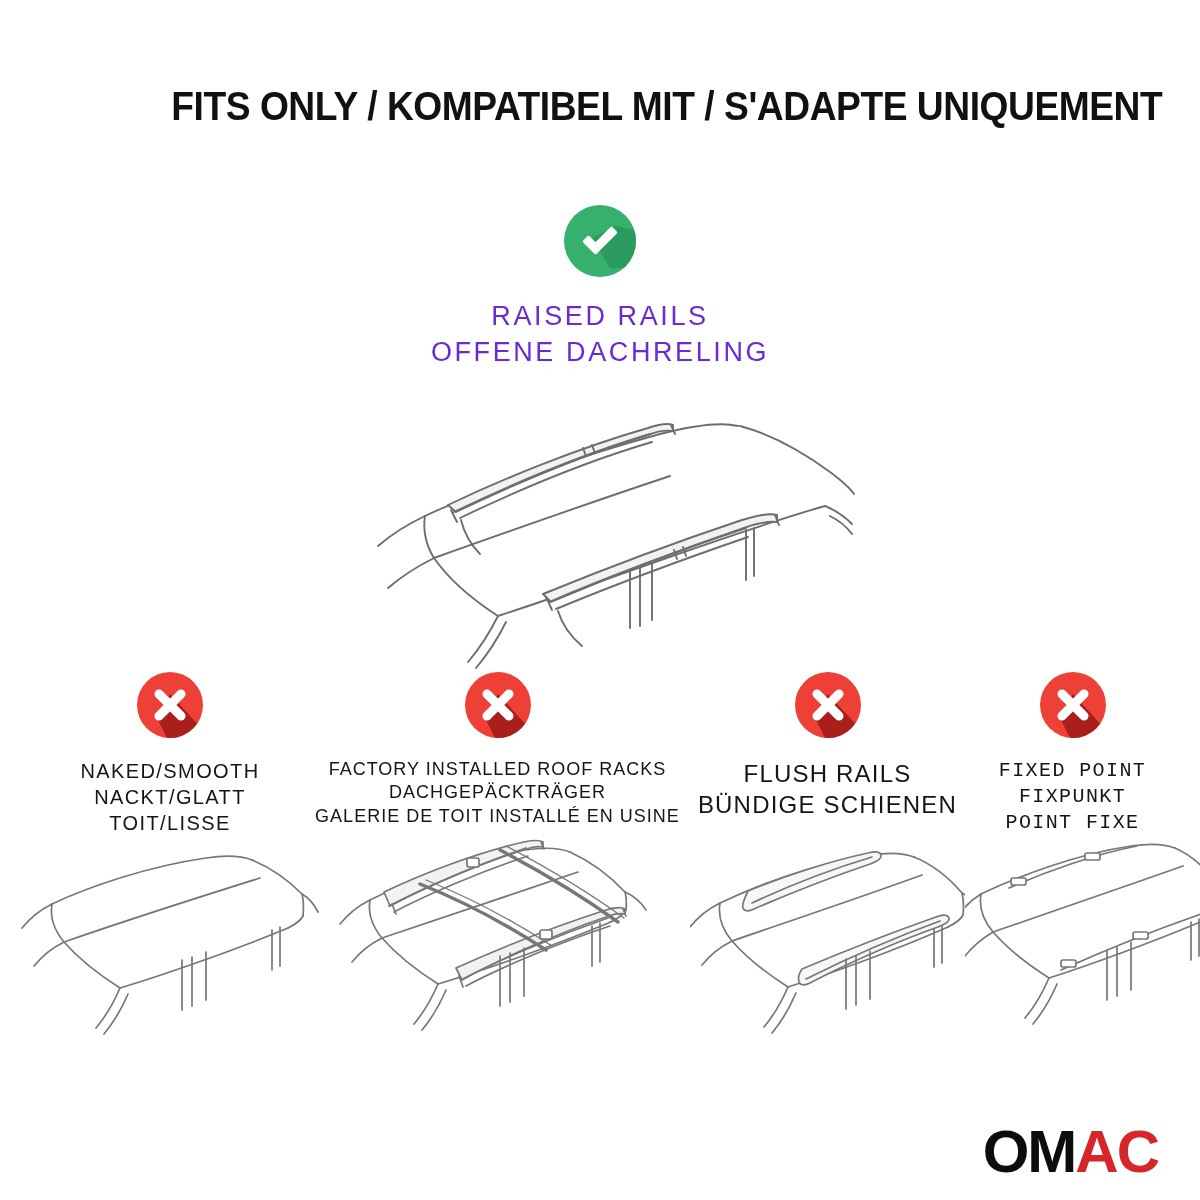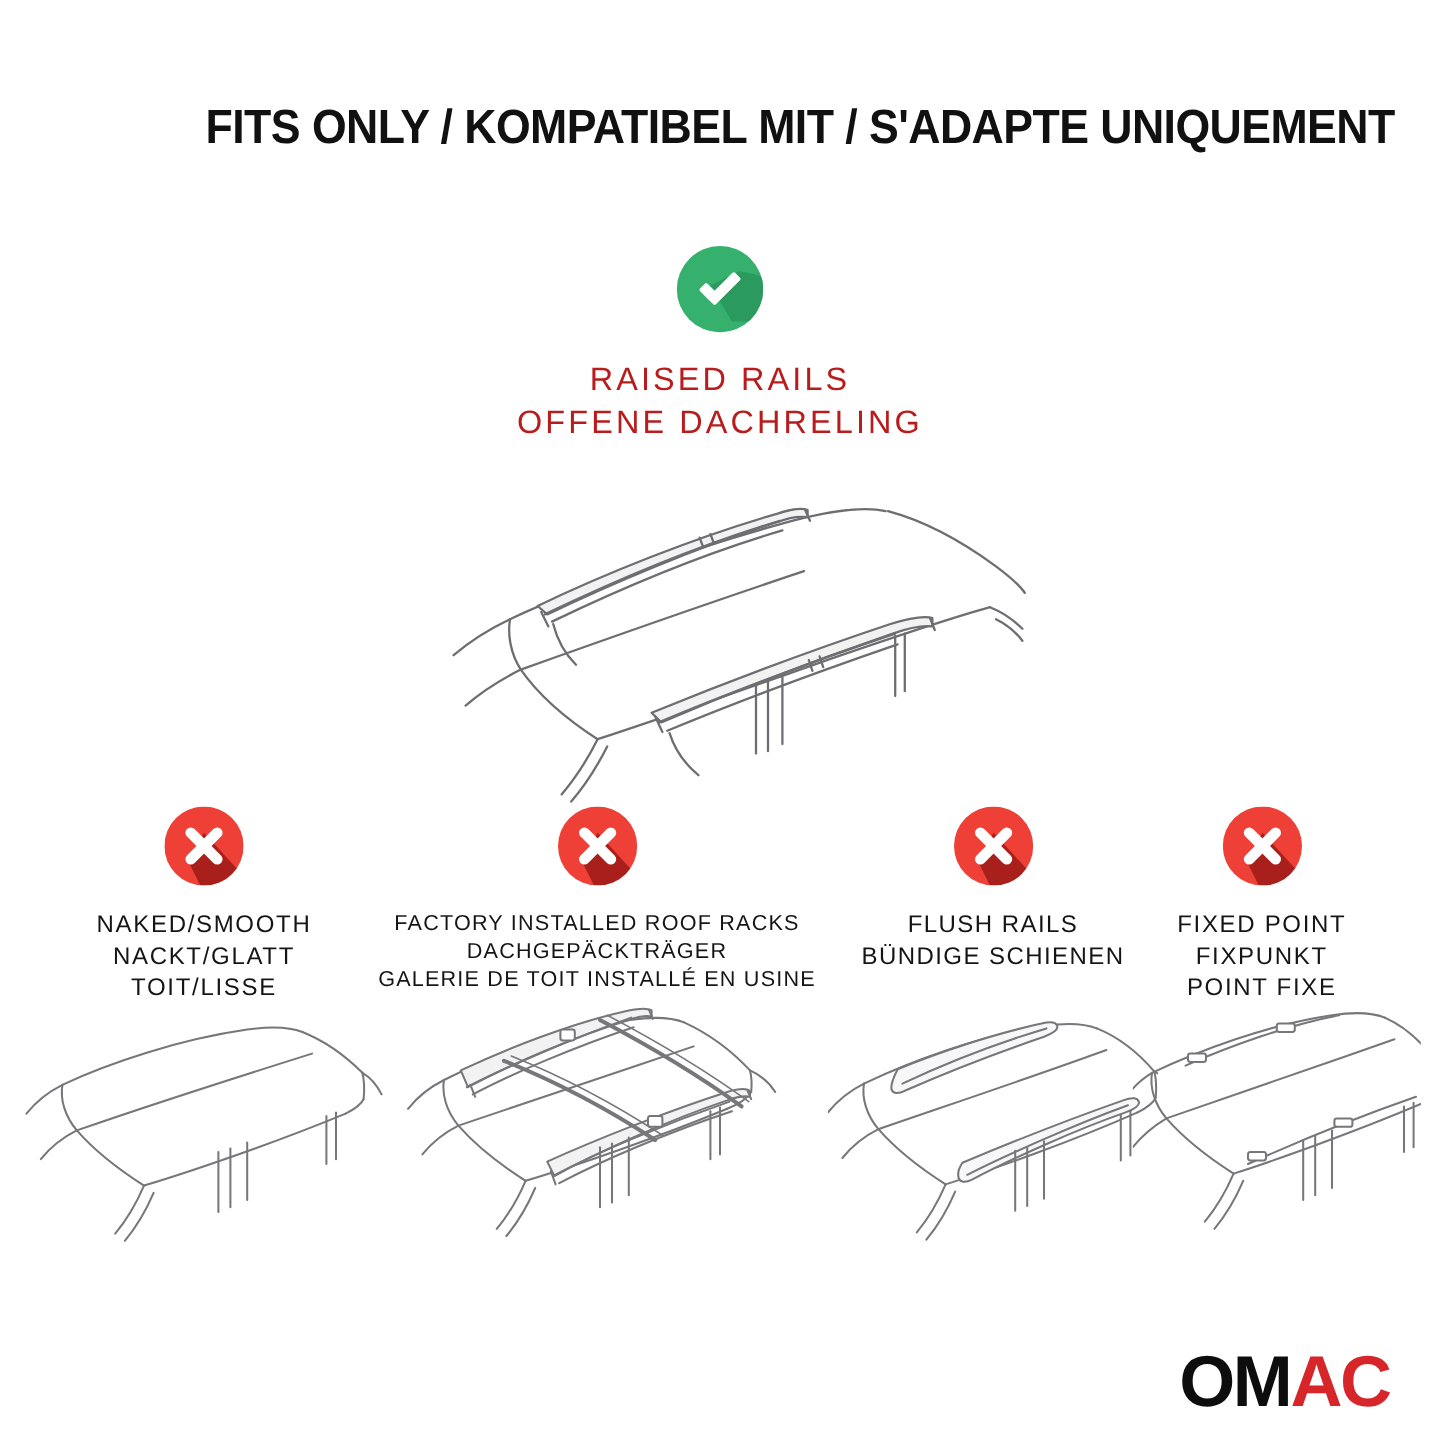--- a/index.html
+++ b/index.html
@@ -53,21 +53,21 @@
   }
   .hero-labels {
     margin-top: 22px;
     line-height: 1.32;
   }
   .hero-labels .lbl {
     display: block;
     font-size: 27px;
     font-weight: 300;
     letter-spacing: 2.6px;
-    color: #b91c1c;
+    color: #6d28d9;
     white-space: nowrap;
   }
 
   .hero-art {
     position: absolute;
     top: 398px;
     left: 330px;
     width: 540px;
     height: 290px;
   }
@@ -109,24 +109,24 @@
   .col-art {
     position: absolute;
     left: 0;
     width: 100%;
   }
 
   
   #col-0 { left: 20px;  width: 300px; }
   #col-1 { left: 310px; width: 375px; }
   #col-2 { left: 690px; width: 275px; }
-  #col-3 { left: 944px; width: 215px; }
+  #col-3 { left: 965px; width: 215px; font-family: Liberation Mono, monospace; }
 
   #col-1 .labels .lbl { font-size: 18px; letter-spacing: 1.0px; }
-  #col-2 .labels .lbl { font-size: 20px; letter-spacing: 1.2px; }
+  #col-2 .labels .lbl { font-size: 24px; letter-spacing: 1.2px; }
 
   .art-0 { top: 170px; }
   .art-1 { top: 150px; }
   .art-2 { top: 165px; }
   .art-3 { top: 160px; }
 
   
   .logo {
     position: absolute;
     right: 42px;

